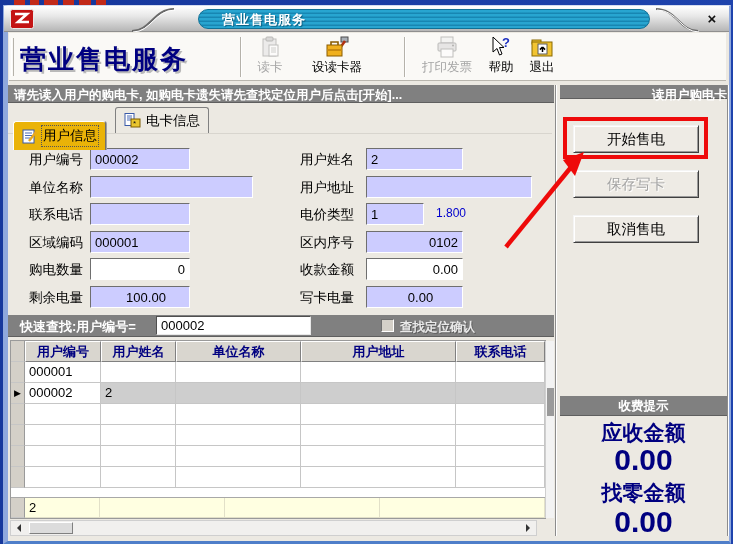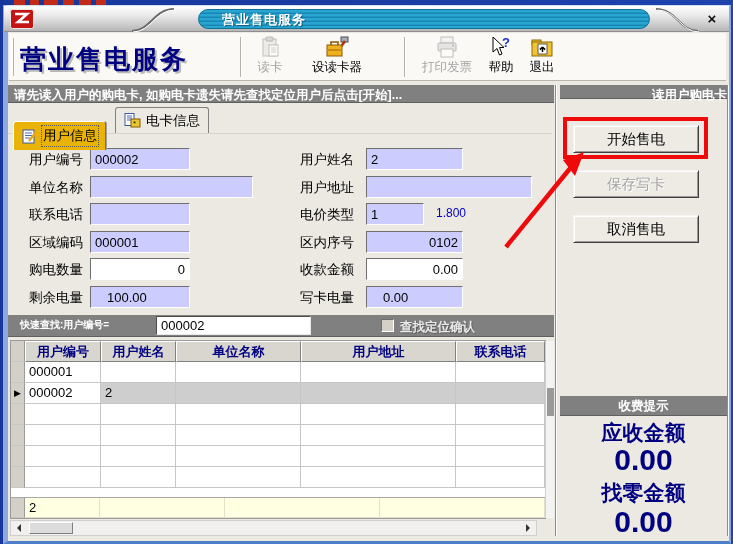--- a/index.html
+++ b/index.html
@@ -92,21 +92,21 @@
 
   
   .flabel { font-size:13.5px; color:#000; white-space:nowrap; }
   .tfield {
     height:22px; background:#ccccff; font-size:13px; color:#000;
     border:1px solid; border-color:#6f6f6f #fff #fff #6f6f6f;
     padding:2px 4px; font-family:"Liberation Sans","DejaVu Sans",sans-serif;
     outline:none;
   }
   .tfield.white { background:#fff; text-align:right; }
-  .tfield.num { text-align:left;padding-left:16px; }
+  .tfield.num { text-align:center;padding-left:16px; }
   .price-text { color:#0000cd; font-size:12px; }
 
   
   .qs-input {
     height:19px; background:#fff; border:1px solid;
     border-color:#4f4f4f #e8e8e8 #e8e8e8 #4f4f4f;
     font-size:13px; padding:1px 4px; outline:none;
   }
   .checkbox {
     width:13px; height:13px; background:#d4d0c8;
@@ -325,21 +325,21 @@
 <span class="abs flabel" style="left:300px;top:234px;">区内序号</span>
 <input class="abs tfield" style="left: 366px; top: 231px; width: 97px; text-align: right;" value="0102">
 
 <span class="abs flabel" style="left:300px;top:261px;">收款金额</span>
 <input class="abs tfield white" style="left: 366px; top: 258px; width: 97px;" value="0.00">
 
 <span class="abs flabel" style="left:300px;top:289px;">写卡电量</span>
 <input class="abs tfield num" style="left: 366px; top: 286px; width: 97px;" value="0.00">
 
 <div class="abs graybar" style="left:8px;top:315px;width:546px;height:22px;line-height:22px;"></div>
-<span class="abs" style="left:20px;top:318px;color:#fff;font-weight:bold;font-size:10px;z-index:2;">快速查找:用户编号=</span>
+<span class="abs" style="left:20px;top:318px;color:#fff;font-weight:bold;font-size:13px;z-index:2;">快速查找:用户编号=</span>
 <input class="abs qs-input" style="left: 156px; top: 316px; width: 155px; z-index: 2;" value="000002">
 <span class="abs checkbox" style="left:381px;top:319px;z-index:2;"></span>
 <span class="abs cb-label" style="left:400px;top:319px;z-index:2;">查找定位确认</span>
 
 <div class="abs grid">
   <div class="grow hdr">
     <div class="ind c-ind"></div>
     <div class="hcell c1">用户编号</div>
     <div class="hcell c2">用户姓名</div>
     <div class="hcell c3">单位名称</div>

